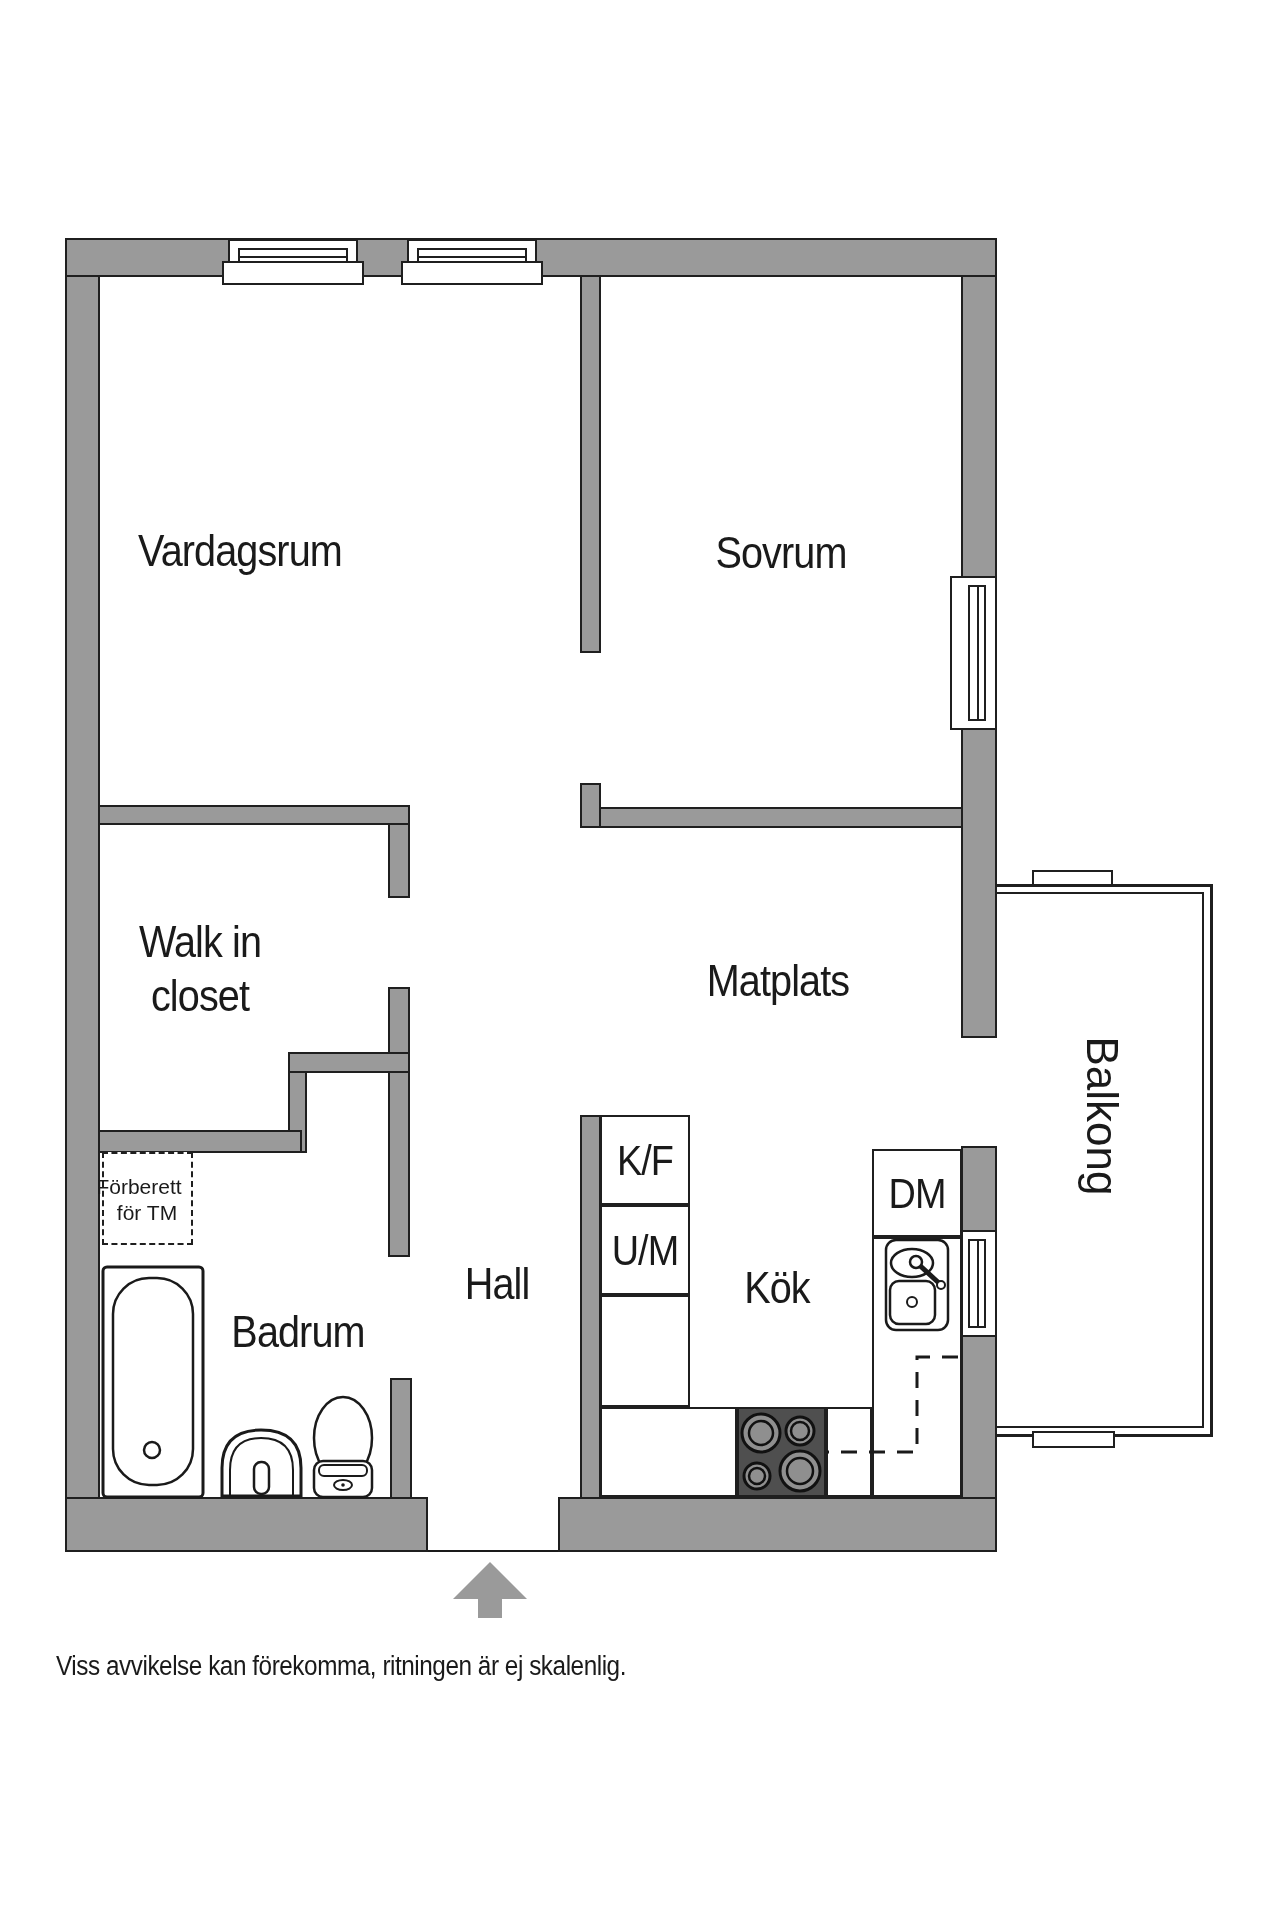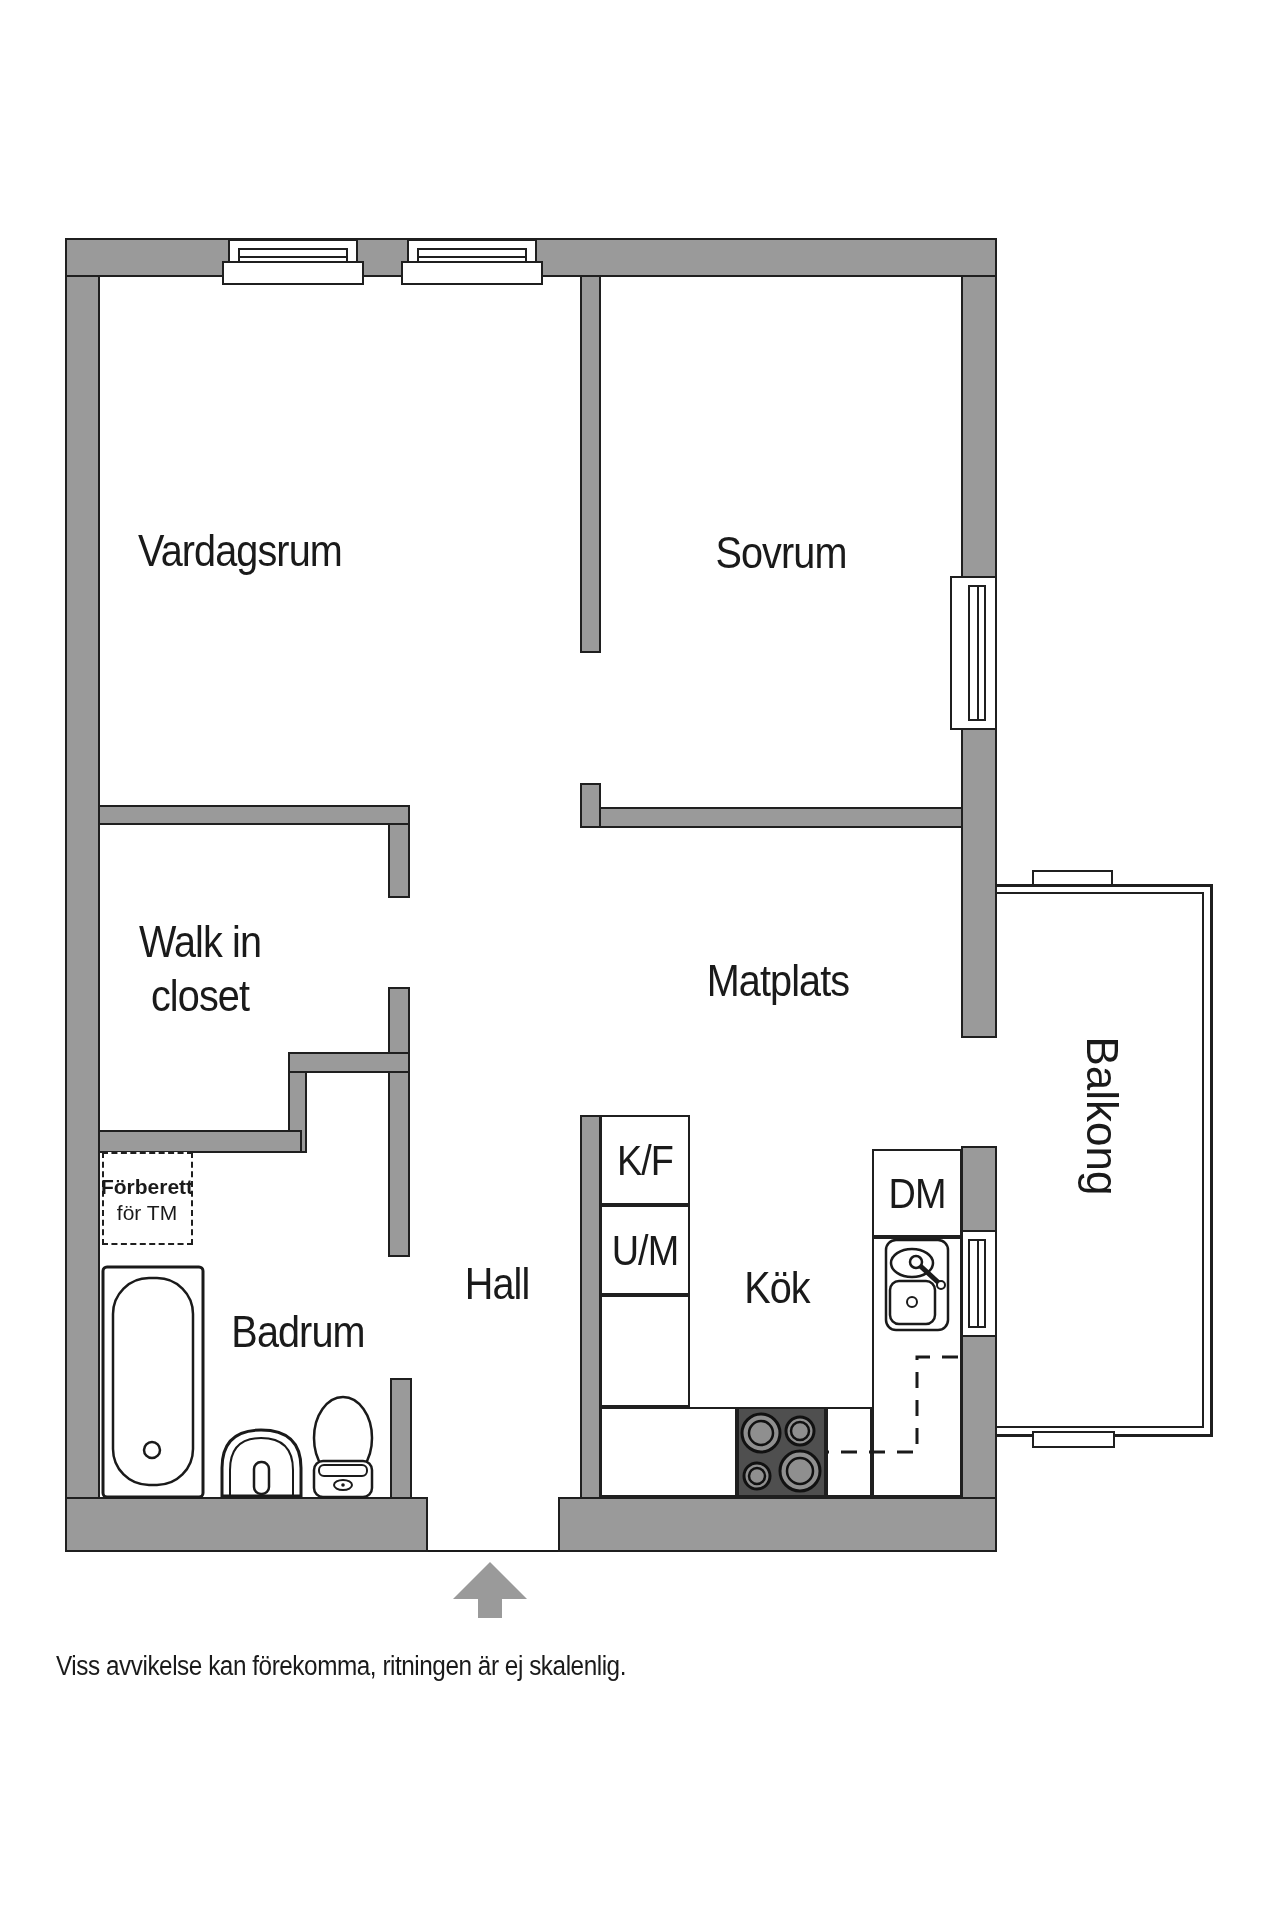--- a/index.html
+++ b/index.html
@@ -150,18 +150,18 @@
   <div class="lbl" style="left:200px;top:942px;">Walk in</div>
   <div class="lbl" style="left:200px;top:996px;">closet</div>
   <div class="lbl" style="left:778px;top:981px;">Matplats</div>
   <div class="lbl lbl-vert" style="left:1102px;top:1116px;">Balkong</div>
   <div class="lbl" style="left:497px;top:1284px;">Hall</div>
   <div class="lbl" style="left:777px;top:1288px;">Kök</div>
   <div class="lbl" style="left:298px;top:1332px;">Badrum</div>
   <div class="lbl lbl-sm" style="left:645px;top:1161px;">K/F</div>
   <div class="lbl lbl-sm" style="left:645px;top:1251px;">U/M</div>
   <div class="lbl lbl-sm" style="left:917px;top:1194px;">DM</div>
-  <div class="lbl lbl-note" style="left:147px;top:1187px;font-weight:bold;">Förberett</div>
+  <div class="lbl lbl-note" style="left:139px;top:1187px;">Förberett</div>
   <div class="lbl lbl-note" style="left:147px;top:1213px;">för TM</div>
 
   <div class="disclaimer" style="left:56px;top:1651px;">Viss avvikelse kan förekomma, ritningen är ej skalenlig.</div>
 
 </div>
 
 </body></html>

